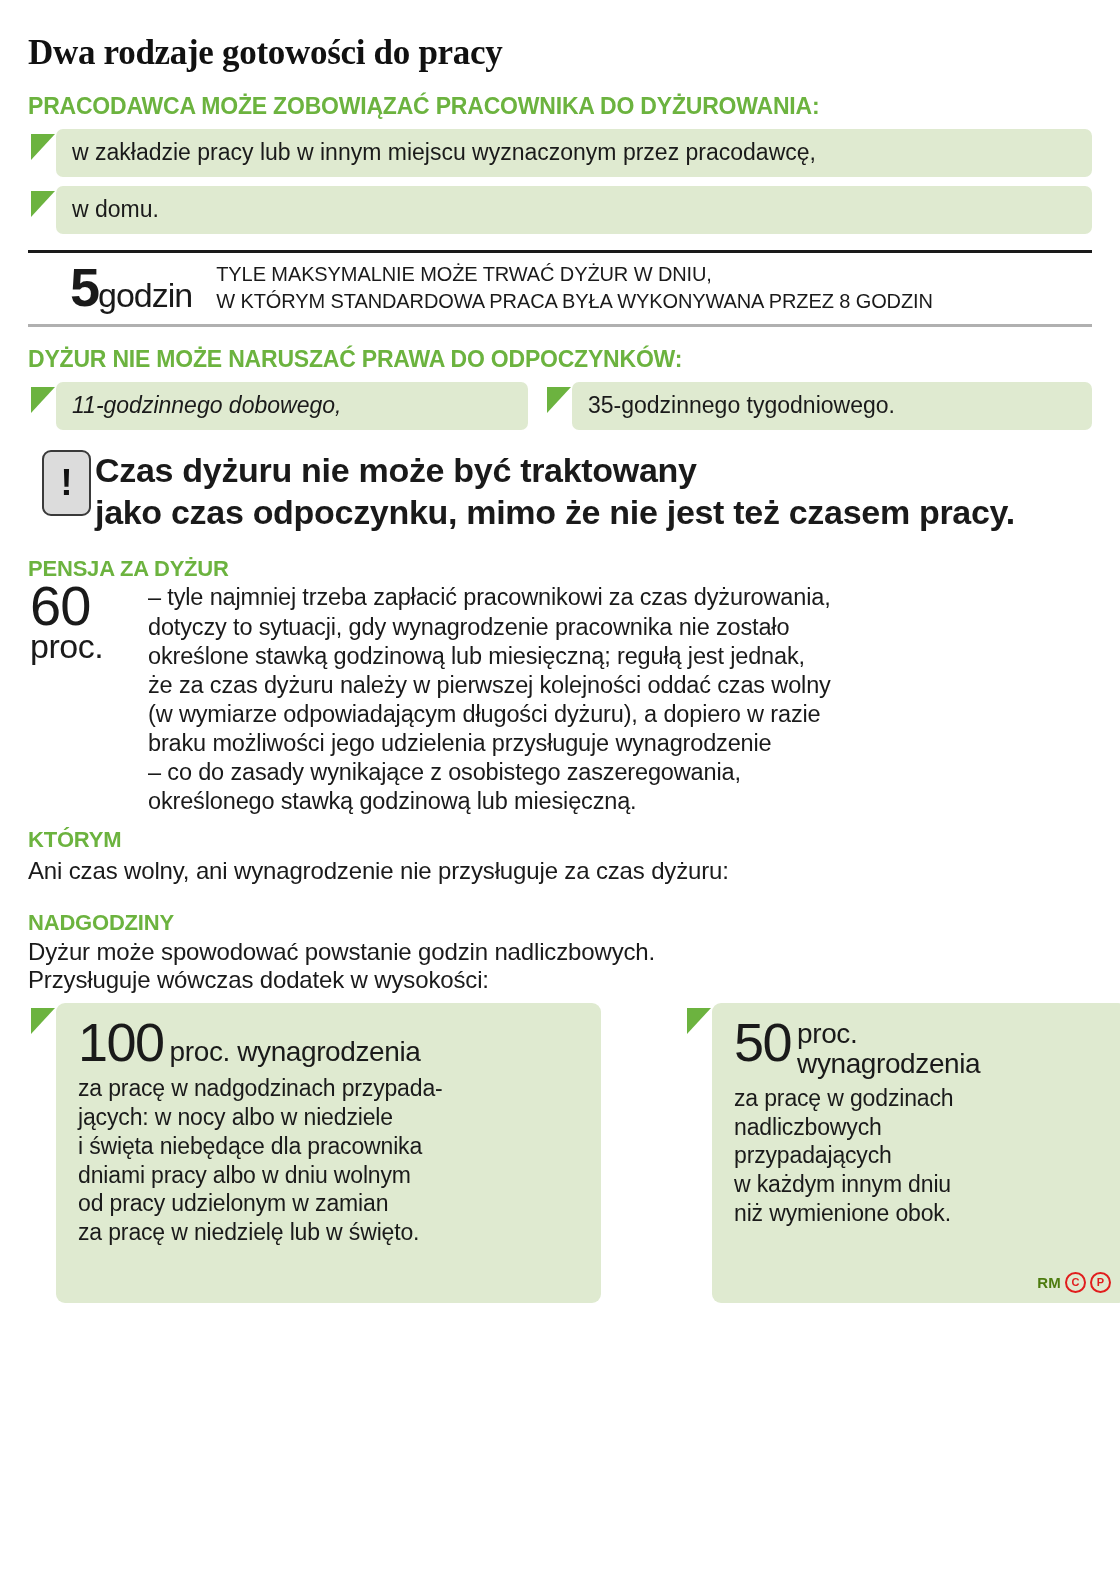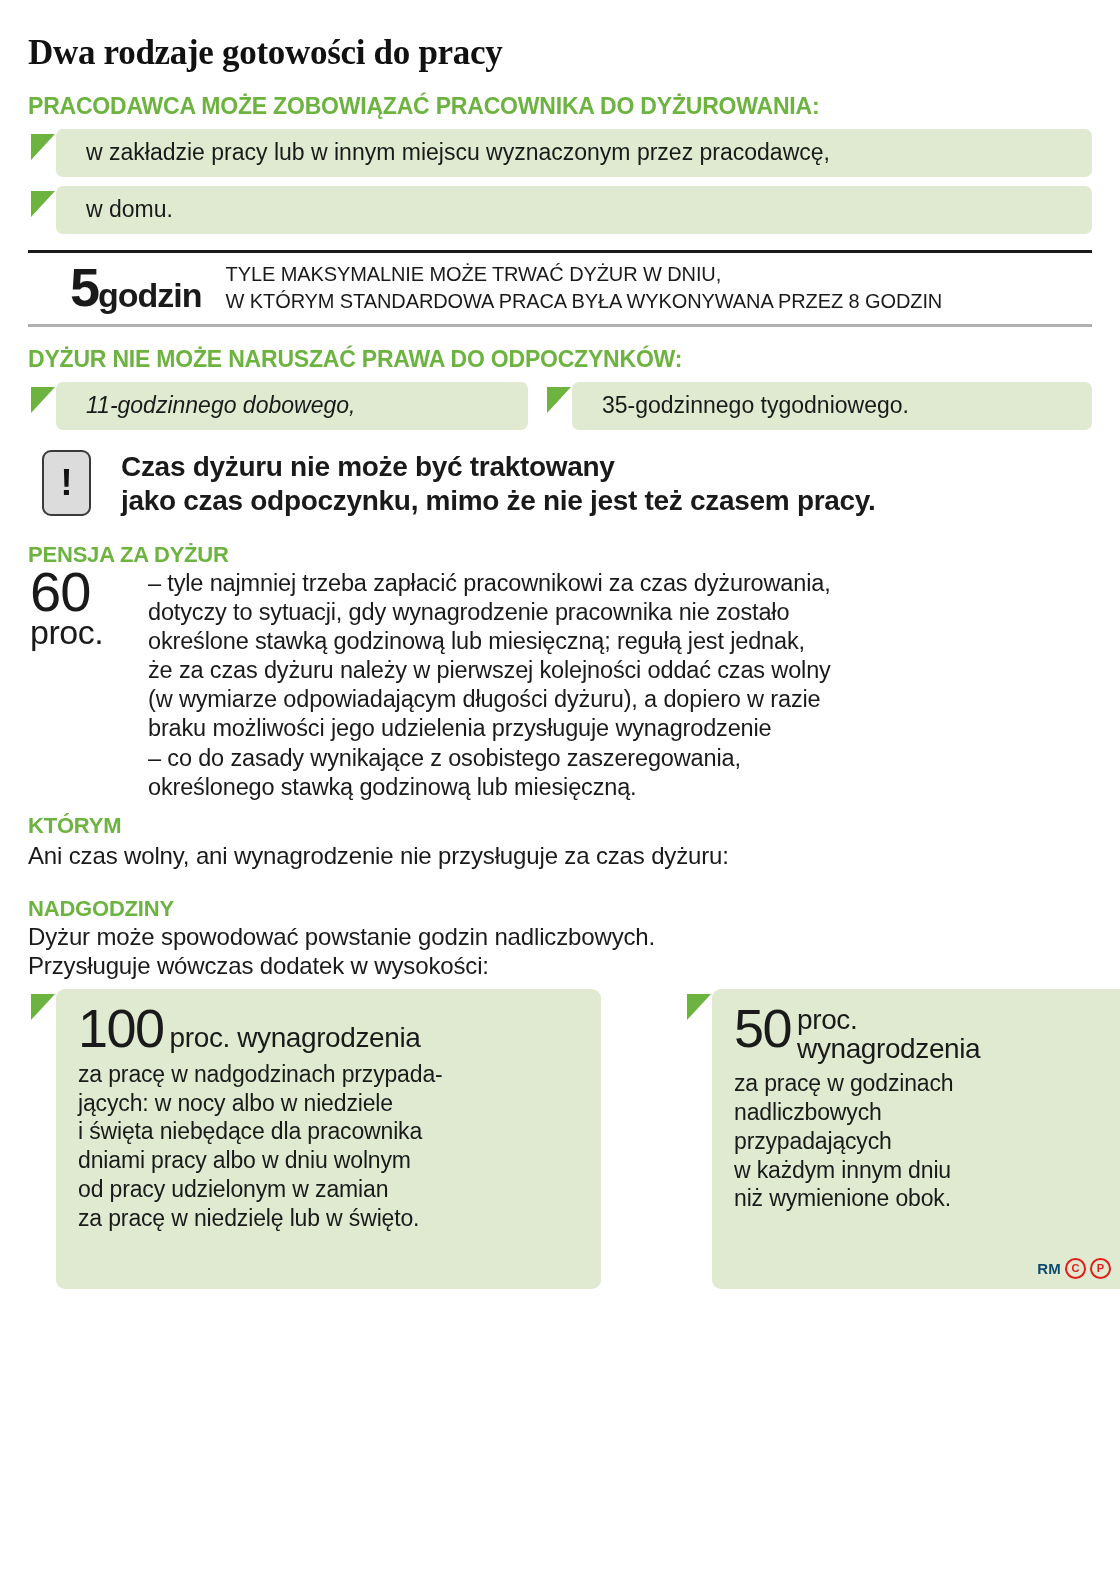--- a/index.html
+++ b/index.html
@@ -53,21 +53,21 @@
     width: 28px;
     flex: 0 0 28px;
     align-self: flex-start;
     margin-top: 2px;
   }
   .tri svg { display: block; }
   .chip {
     flex: 1 1 auto;
     background: #dfead0;
     border-radius: 7px;
-    padding: 9px 14px 11px 30px;
+    padding: 9px 14px 11px 16px;
     font-size: 23px;
     line-height: 1.15;
     color: #1a1a1a;
     box-sizing: border-box;
     min-height: 48px;
     display: flex;
     align-items: center;
   }
 
   
@@ -85,21 +85,21 @@
     padding: 8px 0 10px 0;
   }
   .hours-num {
     font-weight: bold;
     font-size: 54px;
     line-height: 0.9;
     letter-spacing: -2px;
     padding-left: 42px;
   }
   .hours-word {
-    font-weight: bold;
+    font-weight: normal;
     font-size: 34px;
     line-height: 0.9;
     letter-spacing: -1px;
     align-self: flex-end;
     padding-bottom: 3px;
   }
   .hours-desc {
     margin-left: 24px;
     font-size: 20px;
     line-height: 1.32;
@@ -123,23 +123,23 @@
     margin-left: 14px;
     display: flex;
     align-items: center;
     justify-content: center;
     font-weight: bold;
     font-size: 36px;
     line-height: 1;
     color: #111;
   }
   .warn-text {
-    margin-left: 30px;
-    font-weight: bold;
-    font-size: 28px;
+    margin-left: 4px;
+    font-weight: bold;
+    font-size: 34px;
     line-height: 1.22;
     letter-spacing: -0.3px;
   }
 
   
   .pensja {
     display: flex;
     align-items: flex-start;
     margin-top: 2px;
   }
@@ -221,21 +221,21 @@
     position: absolute;
     right: 16px;
     bottom: 10px;
     display: flex;
     align-items: center;
     gap: 4px;
   }
   .rm-text {
     font-size: 15px;
     font-weight: bold;
-    color: #0c4a6e;
+    color: #4d7c0f;
     letter-spacing: 0.2px;
   }
   .rm-badge {
     width: 17px;
     height: 17px;
     border: 2px solid #e11d1d;
     border-radius: 50%;
     color: #e11d1d;
     font-size: 11px;
     font-weight: bold;

